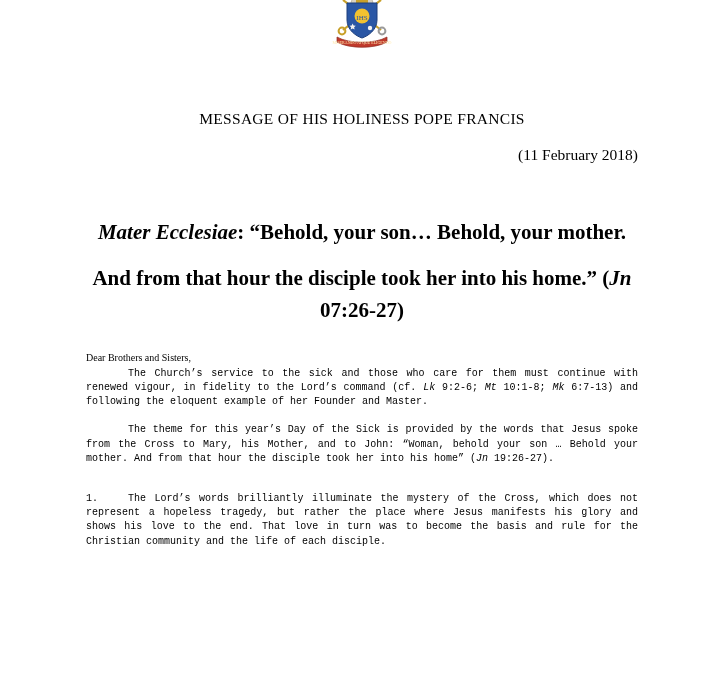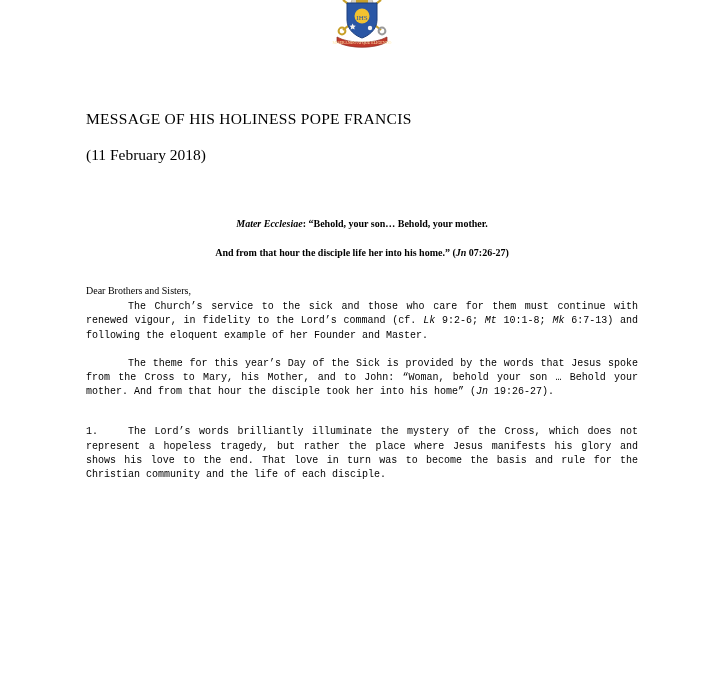--- a/index.html
+++ b/index.html
@@ -34,38 +34,38 @@
     position: relative;
     width: 78px;
     height: 58px;
     margin-top: -8px;
   }
   .crest svg { display: block; }
 
   
   .title-block {
     margin-top: 48px;
-    text-align: left;
+    text-align: center;
     font-size: 15.5px;
     letter-spacing: 0.3px;
     line-height: 1.42;
   }
   .title-line { display: block; }
   .date-line {
     margin-top: 16px;
-    text-align: left;
+    text-align: right;
     font-size: 15.5px;
   }
 
   
   .scripture {
     margin-top: 52px;
     text-align: center;
     font-weight: bold;
-    font-size: 10px;
+    font-size: 21px;
     line-height: 1.55;
   }
   .scripture .ln { display: block; }
   .scripture .ln + .ln { margin-top: 13px; }
   .it { font-style: italic; }
 
   
   .body-text {
     margin-top: 24px;
     font-size: 10px;
@@ -124,21 +124,21 @@
   </div>
 
   <div class="title-block">
     <span class="title-line">MESSAGE OF HIS HOLINESS POPE FRANCIS</span>
   </div>
 
   <div class="date-line">(11 February 2018)</div>
 
   <div class="scripture">
     <span class="ln"><span class="it">Mater Ecclesiae</span><span>: “Behold, your son… Behold, your mother.</span></span>
-    <span class="ln"><span>And from that hour the disciple life her into his home.” (</span><span class="it">Jn</span><span> 07:26-27)</span></span>
+    <span class="ln"><span>And from that hour the disciple took her into his home.” (</span><span class="it">Jn</span><span> 07:26-27)</span></span>
   </div>
 
   <div class="body-text">
     <p class="salutation">Dear Brothers and Sisters,</p>
 
     <p class="para para-gap"><span>The Church’s service to the sick and those who care for them must continue with renewed vigour, in fidelity to the Lord’s command (cf. </span><span class="it">Lk</span><span> 9:2-6; </span><span class="it">Mt</span><span> 10:1-8; </span><span class="it">Mk</span><span> 6:7-13) and following the eloquent example of her Founder and Master.</span></p>
 
     <p class="para" style="margin-top:14px;"><span>The theme for this year’s Day of the Sick is provided by the words that Jesus spoke from the Cross to Mary, his Mother, and to John: “Woman, behold your son … Behold your mother.  And from that hour the disciple took her into his home” (</span><span class="it">Jn</span><span> 19:26-27).</span></p>
 
     <p class="para numbered"><span class="num-label">1.</span><span>The Lord’s words brilliantly illuminate the mystery of the Cross, which does not represent a hopeless tragedy, but rather the place where Jesus manifests his glory and shows his love to the end.  That love in turn was to become the basis and rule for the Christian community and the life of each disciple.</span></p>

